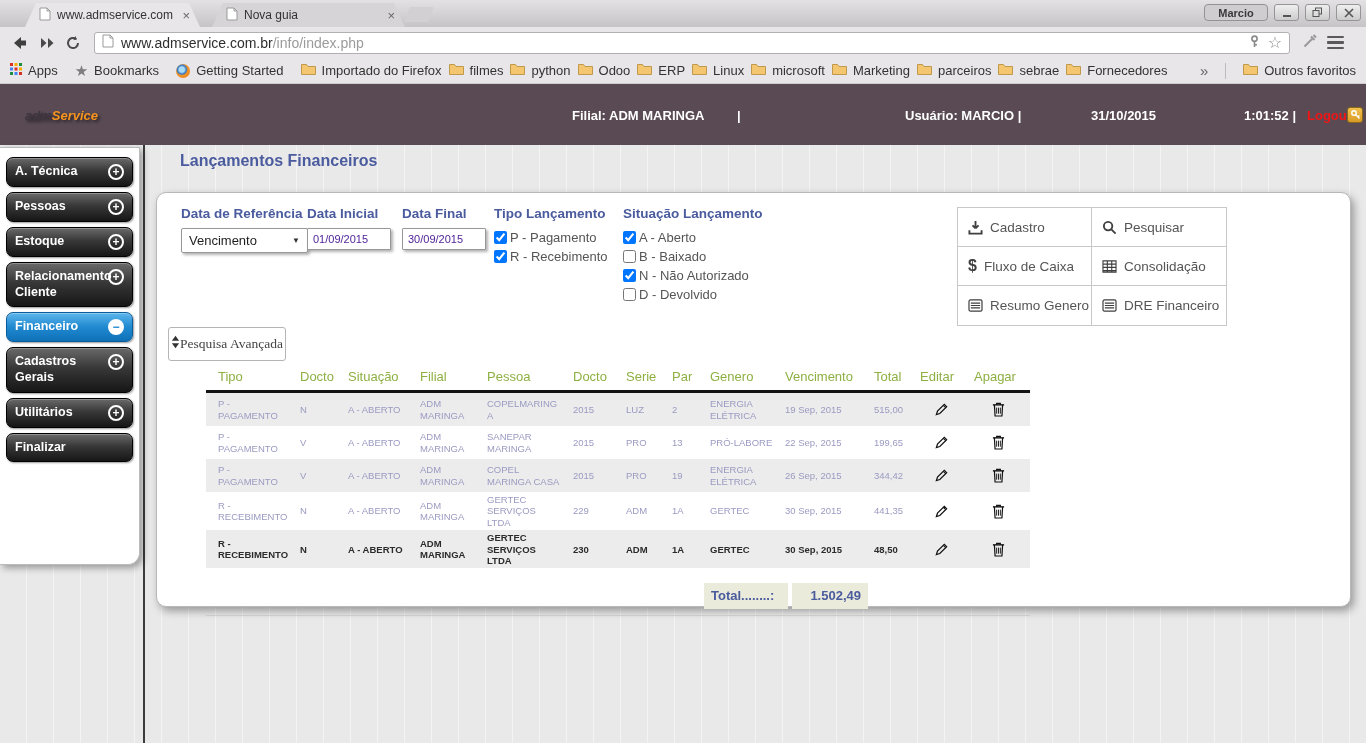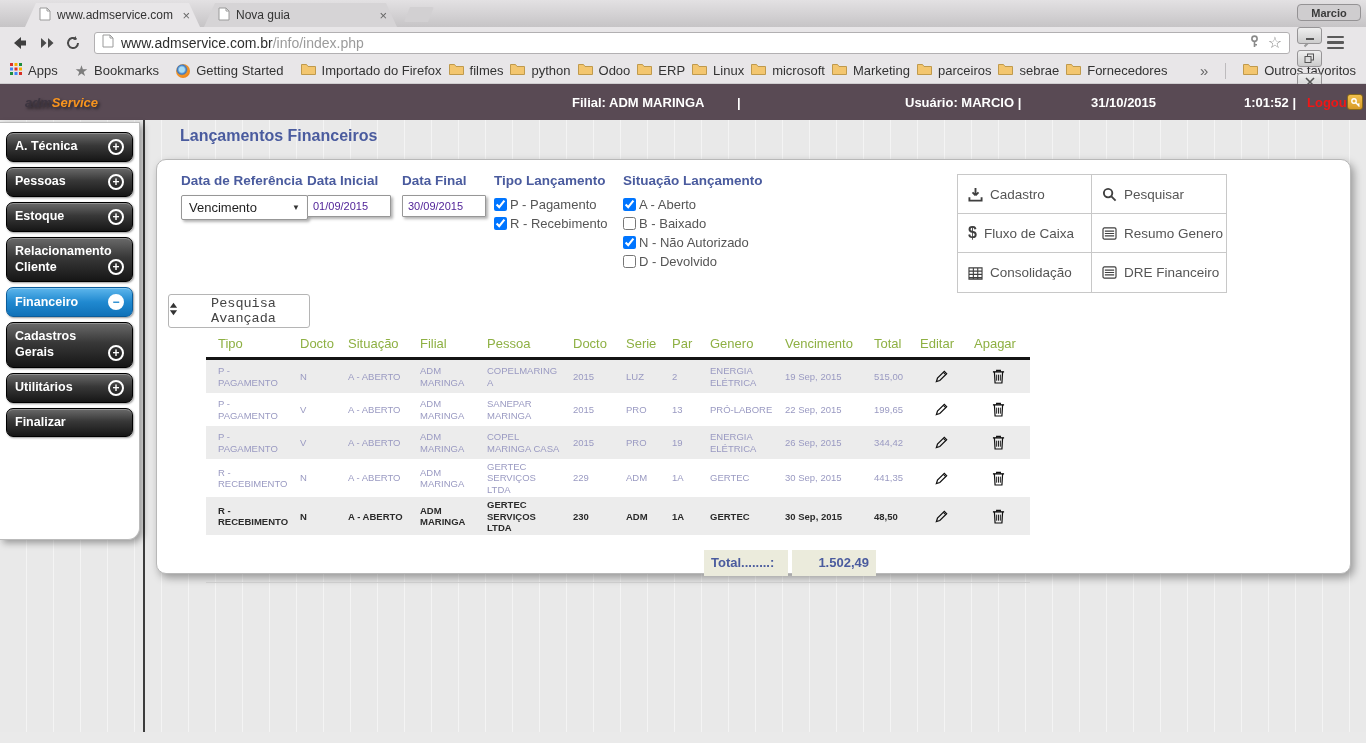--- a/index.html
+++ b/index.html
@@ -5,26 +5,26 @@
   * { box-sizing: border-box; margin: 0; padding: 0; }
   html,body { width:1366px; height:743px; overflow:hidden; }
   body { font-family:"Liberation Sans", sans-serif; background:#eaeaea; position:relative; }
 
   
   .titlebar { height:27px; background:linear-gradient(#e3e1e3,#c6c4c6); position:relative; }
   .tab { position:absolute; top:3px; height:24px; display:flex; align-items:center; gap:6px;
          padding:0 8px 0 14px; font-size:12px; color:#333;
          clip-path:polygon(11px 0, calc(100% - 11px) 0, 100% 100%, 0 100%); }
   .tab-1 { left:25px; width:175px; background:#e8e6e8; }
-  .tab-2 { left:204px; width:193px; background:#d6d4d6; }
+  .tab-2 { left:212px; width:193px; background:#d6d4d6; }
   .tab-title { flex:1; white-space:nowrap; overflow:hidden; }
   .tab-close { color:#666; font-size:13px; padding:0 2px; }
   .newtab { position:absolute; left:404px; top:7px; width:30px; height:15px; background:#d2d0d2;
             clip-path:polygon(6px 0, 100% 0, calc(100% - 6px) 100%, 0 100%); border-radius:2px; }
-  .winctl { position:absolute; right:5px; top:4px; display:flex; align-items:flex-start; gap:6px;flex-direction:column; }
+  .winctl { position:absolute; right:5px; top:4px; display:flex; align-items:flex-start; gap:6px; }
   .profile-chip { min-width:64px; height:17px; border:1px solid #949294; border-radius:4px;
                   background:#cfcdcf; font-size:11px; font-weight:bold; color:#3a3a3a;
                   display:flex; align-items:center; justify-content:center; padding:0 10px; }
   .winbtn { width:25px; height:17px; border:1px solid #969496; border-radius:3px;
             background:linear-gradient(#efefef,#cccccc); display:flex; align-items:center; justify-content:center; }
 
   .toolbar { height:31px; background:#e8e6e8; display:flex; align-items:center; padding:0 8px; }
   .navbtn { width:26px; height:24px; display:flex; align-items:center; justify-content:center; }
   .addressbar { width:1196px; height:22px; margin-left:8px; background:#fff; border:1px solid #b2b0b2;
                 border-radius:3px; display:flex; align-items:center; padding:0 7px; gap:7px; }
@@ -41,56 +41,56 @@
                   display:flex; align-items:center; padding:0 10px; gap:17px; font-size:13px; color:#333; white-space:nowrap; }
   .bm { display:flex; align-items:center; gap:6px; }
   .bmfold-wrap { display:flex; align-items:center; gap:7px; }
   .bm-star { font-size:15px; color:#7d7d7d; line-height:1; }
   .ff-icon { width:14px; height:14px; border-radius:50%;
              background:radial-gradient(circle at 42% 40%, #a8ddf5 0 22%, #3a77c2 38%, #f79421 52%, #dd6f16 100%); }
   .bm-overflow { margin-left:auto; color:#666; font-size:15px; }
   .bm-divider { width:1px; height:16px; background:#bdbbbd; }
 
   
-  .appheader { height:36px; background:#594a54; position:relative; color:#fff;text-align:right; }
+  .appheader { height:61px; background:#594a54; position:relative; color:#fff;text-align:right; }
   .appheader .abs { position:absolute; top:50%; transform:translateY(-50%); font-size:13px; font-weight:bold; white-space:nowrap; }
   .logo { left:25px; font-size:29px; font-style:italic; font-weight:bold; letter-spacing:0; }
   .logo-adm { color:#3d3540; text-shadow:2px 2px 3px rgba(0,0,0,.55); }
   .logo-service { color:#f7941e; text-shadow:2px 2px 3px rgba(0,0,0,.55); }
   .hd-filial { left:572px; } .hd-sep { left:737px; } .hd-user { left:905px; }
   .hd-date { left:1091px; } .hd-time { left:1244px; }
   .logout { left:1307px; color:#f01616; font-size:14px; cursor:pointer; text-decoration:none; }
   .logout-key { left:1347px; width:16px; height:16px; background:linear-gradient(#f2c14e,#d89a26);
                 border:1px solid #8a6a1a; border-radius:3px; display:flex; align-items:center; justify-content:center; }
 
   
   .page { position:relative; height:612px;
           background:repeating-linear-gradient(90deg, #e9e9e9 0 26px, #f4f4f4 26px 27px); }
   .vline { position:absolute; left:143px; top:0; bottom:0; width:2px; background:#3c3c3c; }
 
   .sidebar { position:absolute; left:0; top:2px; width:140px; height:418px; background:#fff;
              border:1px solid #bbb; border-left:none; border-radius:0 0 12px 0;
              box-shadow:3px 3px 7px rgba(0,0,0,.35); padding-top:4px; overflow:hidden; z-index:2; }
   .sgroup { margin:5px 6px; background:linear-gradient(#6a6a6a, #383838 45%, #161616);
             border:1px solid #000; border-radius:7px; color:#fff; font-weight:bold; font-size:12.5px;
-            padding:6px 8px; display:flex; justify-content:space-between; align-items:flex-end; gap:4px;
+            padding:6px 8px; display:flex; justify-content:space-between; align-items:flex-start; gap:4px;
             box-shadow:inset 0 1px 0 rgba(255,255,255,.28), 1px 1px 2px rgba(0,0,0,.4); cursor:pointer; }
   .sglabel { max-width:88px; line-height:1.25; }
   .pcircle { width:16px; height:16px; min-width:16px; border:2px solid #fff; border-radius:50%;
              display:flex; align-items:center; justify-content:center; font-size:12px; line-height:1; color:#fff; }
   .pcircle:empty { display:none; }
   .sgroup.active { background:linear-gradient(#5db6ec, #2089d0 50%, #0f71b8); border-color:#0b5c9a; }
   .sgroup.active .pcircle { background:#fff; color:#1e87cf; border-color:#fff; }
   .slinks { padding:6px 0 4px 0; }
   .slink { padding:3px 12px; font-size:12.5px; font-weight:bold; color:#3a3a3a; cursor:pointer; }
   .slink span { display:inline-block; max-width:100px; line-height:1.25; }
 
   .page-title { position:absolute; left:180px; top:7px; font-size:16px; font-weight:bold; color:#4a5b9e; }
 
-  .panel { position:absolute; left:156px; top:39px; width:1195px; height:415px; background:#fff;
+  .panel { position:absolute; left:156px; top:47px; width:1195px; height:415px; background:#fff;
            border:1px solid #b8b8b8; border-radius:10px; box-shadow:3px 4px 9px rgba(0,0,0,.35); }
   .fgroup { position:absolute; }
   .g-ref { left:24px; top:13px; } .g-ini { left:150px; top:13px; } .g-fin { left:245px; top:13px; }
   .g-tipo { left:337px; top:13px; } .g-sit { left:466px; top:13px; }
   .flabel { color:#4a5b9e; font-weight:bold; font-size:13.5px; margin-bottom:7px; white-space:nowrap; }
   .select { width:127px; height:25px; border:1px solid #979797; border-radius:2px; background:#fff;
             display:flex; align-items:center; justify-content:space-between; padding:0 7px;
             font-size:13px; color:#1e1e1e; box-shadow:2px 2px 3px rgba(0,0,0,.3); cursor:pointer; }
   .sel-arrow { font-size:8px; color:#333; }
   .dinput { width:84px; height:22px; border:1px solid #979797; border-radius:1px; font-size:11px;
@@ -101,41 +101,41 @@
 
   .actions { position:absolute; left:800px; top:14px; display:grid; grid-template-columns:134px 134px;
              grid-auto-rows:39px; border:1px solid #c8c8c8; background:#fff; }
   .acell { border-right:1px solid #c8c8c8; border-bottom:1px solid #c8c8c8; display:flex; align-items:center;
            gap:7px; padding-left:10px; font-size:13.5px; color:#555; cursor:pointer; }
   .acell:nth-of-type(even) { border-right:none; }
   .acell:nth-of-type(n+5) { border-bottom:none; }
   .aicon { display:flex; align-items:center; }
   .dollar-glyph { font-size:16px; font-weight:bold; color:#3f3f3f; }
 
-  .advbtn { position:absolute; left:11px; top:134px; width:142px; height:34px; background:#fff;
+  .advbtn { position:absolute; left:11px; top:134px; width:118px; height:34px; background:#fff;
             border:1px solid #b5b5b5; border-radius:3px; display:flex; align-items:center; justify-content:center;
-            gap:0; font-size:13.5px; color:#444; font-family:Liberation Mono, monospace; cursor:pointer; }
+            gap:0; font-size:13.5px; color:#444; font-family:Liberation Serif, serif; cursor:pointer; }
 
   .table { position:absolute; left:49px; top:176px; width:824px; }
   .tgrid { display:grid; grid-template-columns:82px 48px 72px 67px 86px 53px 46px 38px 75px 89px 46px 54px 60px;
            padding-left:6px; }
   .thead { color:#8eb043; font-size:13px; padding-bottom:6px; border-bottom:3px solid #141414; }
   .th { padding-left:6px; }
   .trow { min-height:33px; align-items:center; font-size:9.5px; color:#9a9ac2; }
   .tbody .trow:nth-of-type(odd) { background:#ececec; }
   .trow.highlight { background:#f6f9d8; color:#2b2b2b; font-weight:bold; }
   .td { padding:2px 5px 2px 6px; line-height:1.2; word-wrap:break-word; }
   .c-num { text-align:left; padding-right:10px; }
   .c-ic { display:flex; justify-content:center; }
   .icbtn { background:none; border:none; cursor:pointer; padding:2px; display:flex; align-items:center; }
 
   .totalrow { position:relative; height:26px; margin-top:15px; }
   .tlabel { position:absolute; left:498px; width:84px; height:26px; background:#ebebdc; color:#4a5b9e;
             font-weight:bold; font-size:13px; line-height:26px; padding-left:7px; }
-  .tvalue { position:absolute; left:586px; width:84px; height:26px; background:#ebebdc; color:#4a5b9e;
+  .tvalue { position:absolute; left:586px; width:76px; height:26px; background:#ebebdc; color:#4a5b9e;
             font-weight:bold; font-size:13px; line-height:26px; text-align:right; padding-right:7px; }
   .bottomline { margin-top:6px; border-top:1px solid #ccc; }
 </style>
 </head>
 <body>
 
 <div class="titlebar">
   <div class="tab tab-1">
     <span><svg width="12" height="14" viewBox="0 0 12 14">
           <path d="M1 1h7l3 3v9H1z" fill="#fff" stroke="#9a9a9a"></path>
@@ -452,34 +452,34 @@
           <span>Pesquisar</span>
         </div>
         <div class="acell">
           <span class="aicon">
             <span class="dollar-glyph">$</span>
           </span>
           <span>Fluxo de Caixa</span>
         </div>
         <div class="acell">
           <span class="aicon">
+            <svg width="15" height="14" viewBox="0 0 16 15">
+              <path fill="none" stroke="#3f3f3f" stroke-width="1.2" d="M1 2h14v12H1zM1 5.5h14M1 9h14M1 12.5h14M5.7 2v12M10.4 2v12"></path>
+            </svg>
+          </span>
+          <span>Consolidação</span>
+        </div>
+        <div class="acell">
+          <span class="aicon">
             <svg width="15" height="13" viewBox="0 0 16 14">
               <rect x="1" y="1" width="14" height="12" rx="1.5" fill="none" stroke="#3f3f3f" stroke-width="1.3"></rect>
               <path d="M3 4.5h10M3 7h10M3 9.5h10" stroke="#3f3f3f" stroke-width="1.2"></path>
             </svg>
           </span>
           <span>Resumo Genero</span>
-        </div>
-        <div class="acell">
-          <span class="aicon">
-            <svg width="15" height="14" viewBox="0 0 16 15">
-              <path fill="none" stroke="#3f3f3f" stroke-width="1.2" d="M1 2h14v12H1zM1 5.5h14M1 9h14M1 12.5h14M5.7 2v12M10.4 2v12"></path>
-            </svg>
-          </span>
-          <span>Consolidação</span>
         </div>
         <div class="acell">
           <span class="aicon">
             <svg width="15" height="13" viewBox="0 0 16 14">
               <rect x="1" y="1" width="14" height="12" rx="1.5" fill="none" stroke="#3f3f3f" stroke-width="1.3"></rect>
               <path d="M3 4.5h10M3 7h10M3 9.5h10" stroke="#3f3f3f" stroke-width="1.2"></path>
             </svg>
           </span>
           <span>DRE Financeiro</span>
         </div>

